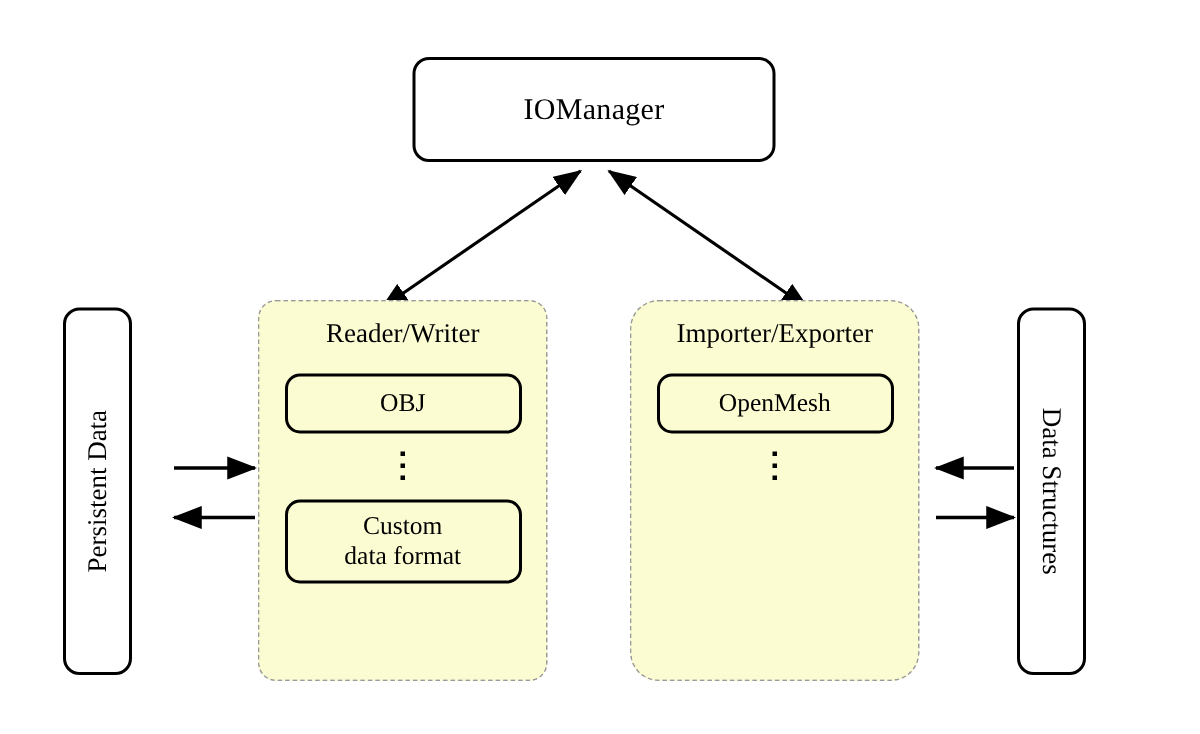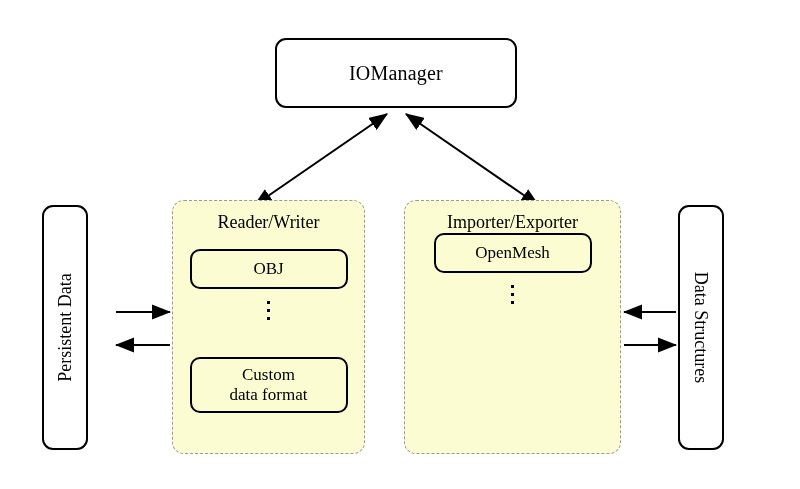--- a/index.html
+++ b/index.html
@@ -91,21 +91,20 @@
     border: 2.6px solid #000000;
     border-radius: 10px;
     background: #fcfcd2;
     font-size: 17px;
     line-height: 1.18;
     display: flex;
     align-items: center;
     justify-content: center;
     text-align: center;
     width: 158px;
-    margin-top: 24px;
   }
 
   .inner-node.single-line {
     height: 40px;
   }
   .inner-node.two-line {
     height: 56px;
   }
 
   
@@ -177,24 +176,24 @@
     </div>
 
     <div class="inner-node two-line">
       <span>
         <span>Custom</span><br>
         <span>data format</span>
       </span>
     </div>
   </div>
 
-  <div class="group-box" style="left:404px; top:200px; width:217px; height:254px;">
+  <div class="group-box" style="left:420px; top:200px; width:193px; height:254px;border-radius:19px;">
     <div class="group-title">Importer/Exporter</div>
 
-    <div class="inner-node single-line" style="margin-top:0;">
+    <div class="inner-node single-line" style="margin-top:16px;">
       <span>OpenMesh</span>
     </div>
 
     <div class="vdots" style="height:44px;">
       <i></i>
         <i></i>
         <i></i>
     </div>
 
   </div>

